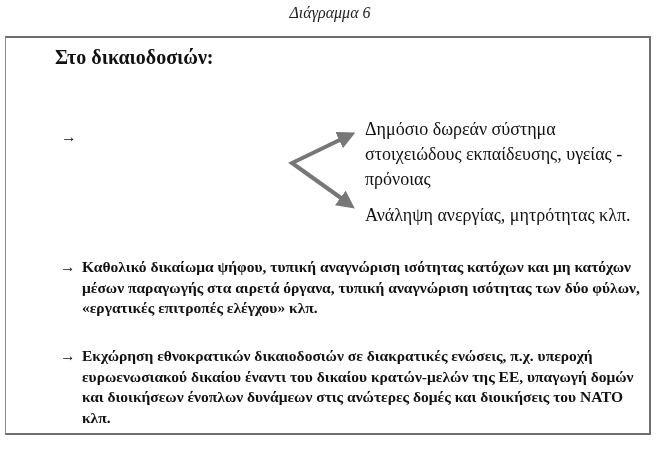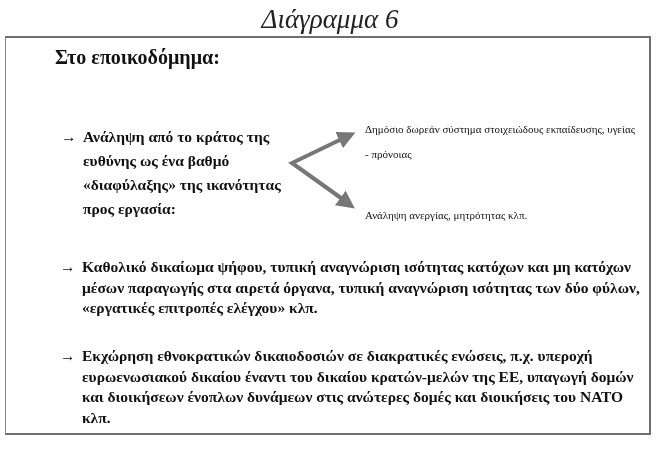--- a/index.html
+++ b/index.html
@@ -1,47 +1,46 @@
 <!DOCTYPE html>
 <html><head>
 <meta charset="utf-8">
 <style>
   html, body { margin:0; padding:0; background:#ffffff; }
   body { width:660px; height:449px; position:relative; overflow:hidden;
          font-family:"Liberation Serif","DejaVu Serif",serif; color:#111; }
   .title { position:absolute; left:0; top:4px; width:660px; text-align:center;
-           font-style:italic; font-size:27px; color:#222; }
+           font-style:italic; font-size:16px; color:#222; }
   .frame { position:absolute; left:5px; top:36px; width:646px; height:399px;
            border-top:2px solid #6e6e6e; border-right:2px solid #6e6e6e;
            border-left:1px solid #8a8a8a; border-bottom:2px solid #6e6e6e;
            box-sizing:border-box; }
   .heading { position:absolute; left:55px; top:46px; font-weight:bold; font-size:20px; }
   .bullet { position:absolute; font-weight:bold; font-size:15.5px; line-height:20.5px; }
   .bullet .arrow { position:absolute; left:-22px; top:0; font-weight:normal; }
   .b1 { left:83px; top:125px; width:210px; line-height:24px; }
   .b1 .arrow { top:0; }
-  .right-text { position:absolute; font-size:11px; line-height:25px; }
+  .right-text { position:absolute; font-size:18px; line-height:25px; }
   .r1 { left:365px; top:117px; width:275px; }
   .r2 { left:365px; top:203px; width:280px; }
   .b2 { left:82px; top:257px; width:560px; }
   .b3 { left:82px; top:346px; width:560px; }
   svg.fork { position:absolute; left:280px; top:120px; }
 </style>
 </head>
 <body>
 
 <div class="title">Διάγραμμα 6</div>
 
 <div class="frame"></div>
 
-<div class="heading">Στο εποικοδόμημα:</div>
+<div class="heading">Στο δικαιοδοσιών:</div>
 
 <div class="bullet b1">
   <span class="arrow">→</span>
-  <span>Ανάληψη από το κράτος της ευθύνης ως ένα βαθμό «διαφύλαξης» της ικανότητας προς εργασία:</span>
 </div>
 
 <svg class="fork" width="80" height="95" viewBox="0 0 80 95">
   <defs>
     <marker id="ah" markerWidth="6" markerHeight="6" refX="4" refY="3" orient="auto" markerUnits="strokeWidth">
       <path d="M0,0 L6,3 L0,6 z" fill="#777777"></path>
     </marker>
   </defs>
   <polyline points="68,16 12,43 68,83" fill="none" stroke="#777777" stroke-width="4" stroke-linejoin="miter"></polyline>
   <line x1="55" y1="22" x2="70" y2="15" stroke="#777777" stroke-width="3" marker-end="url(#ah)"></line>

